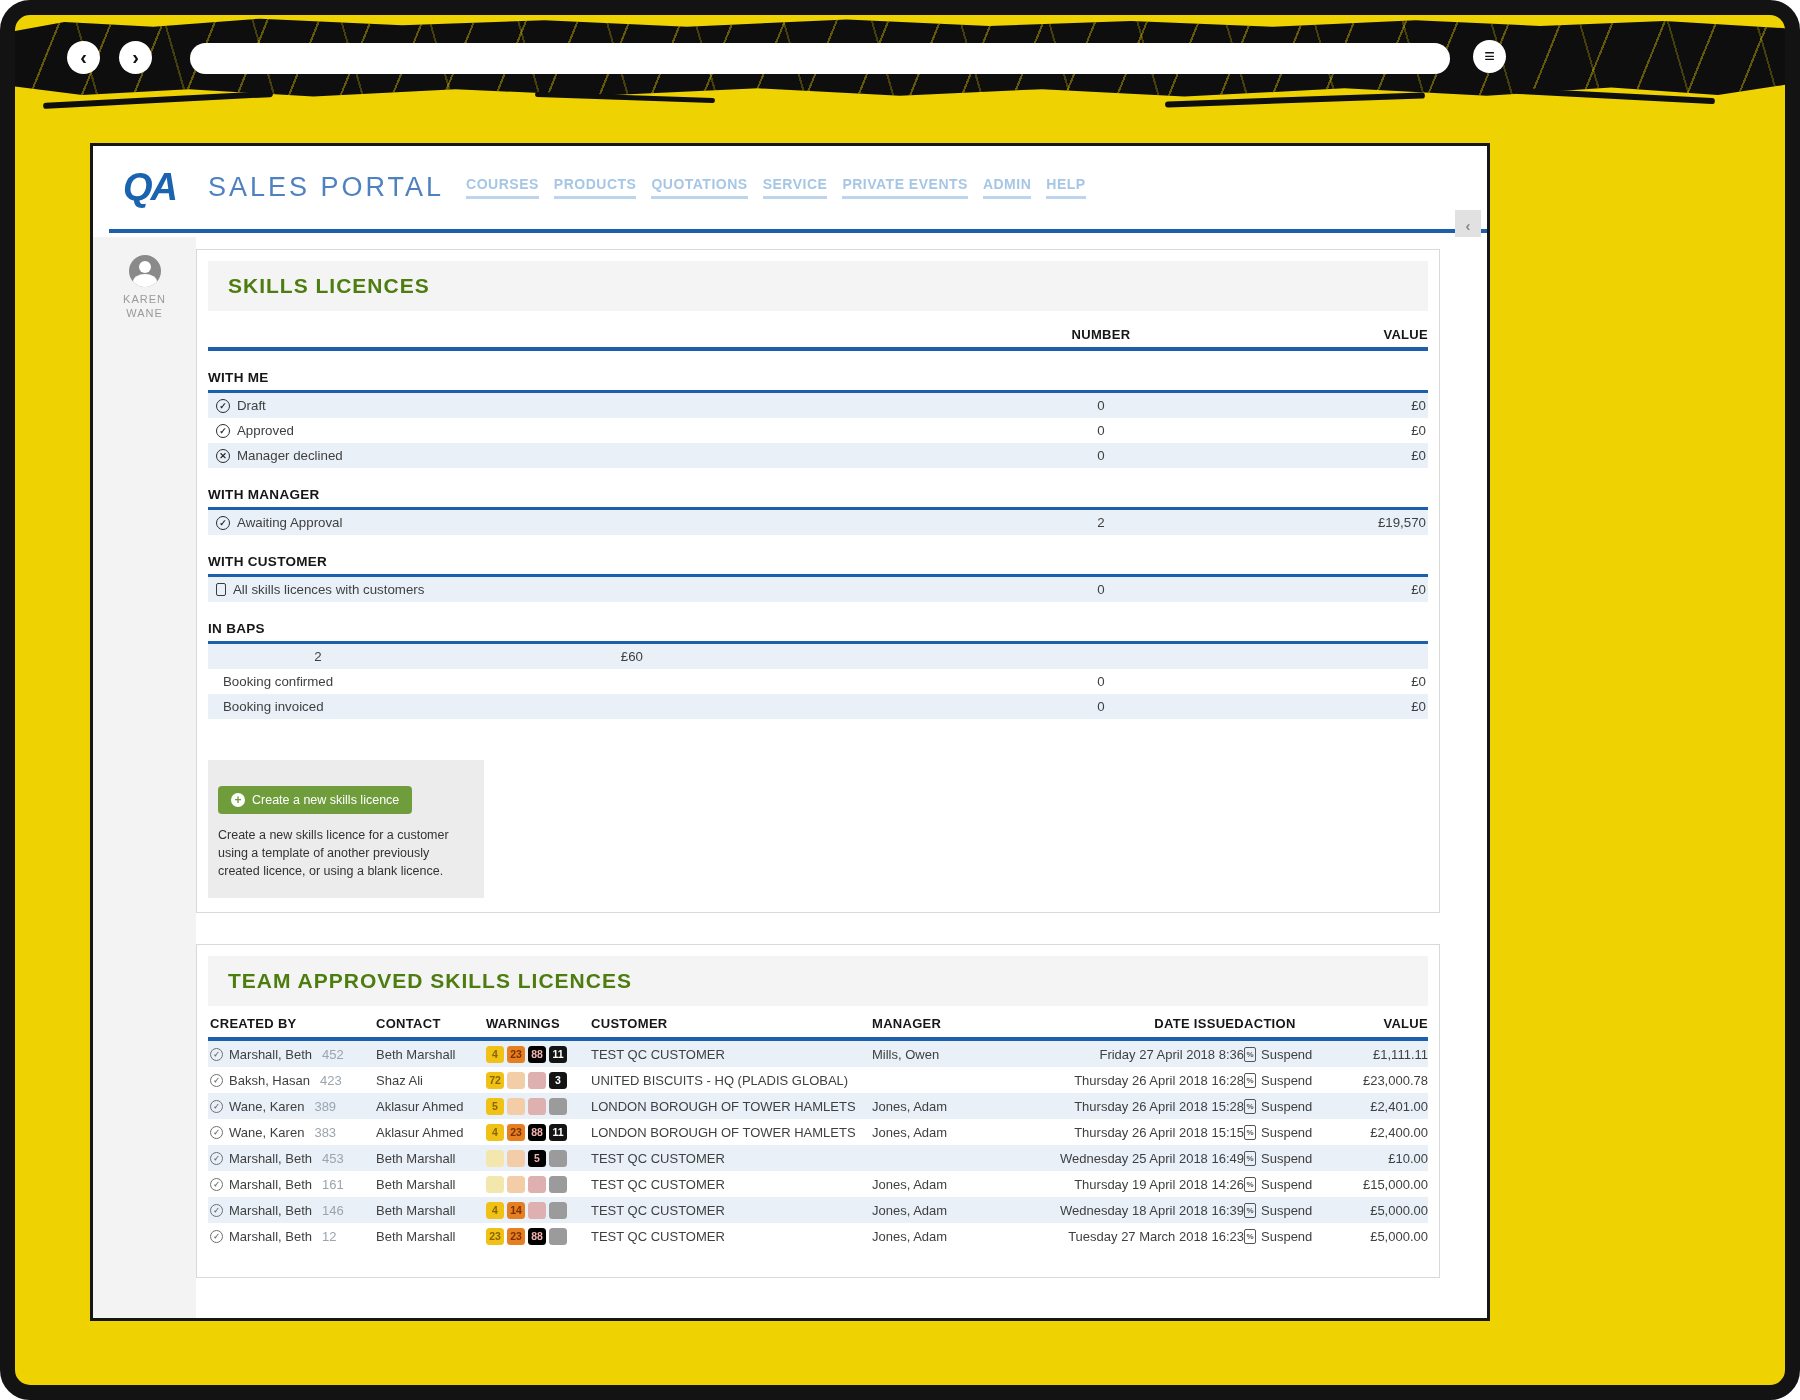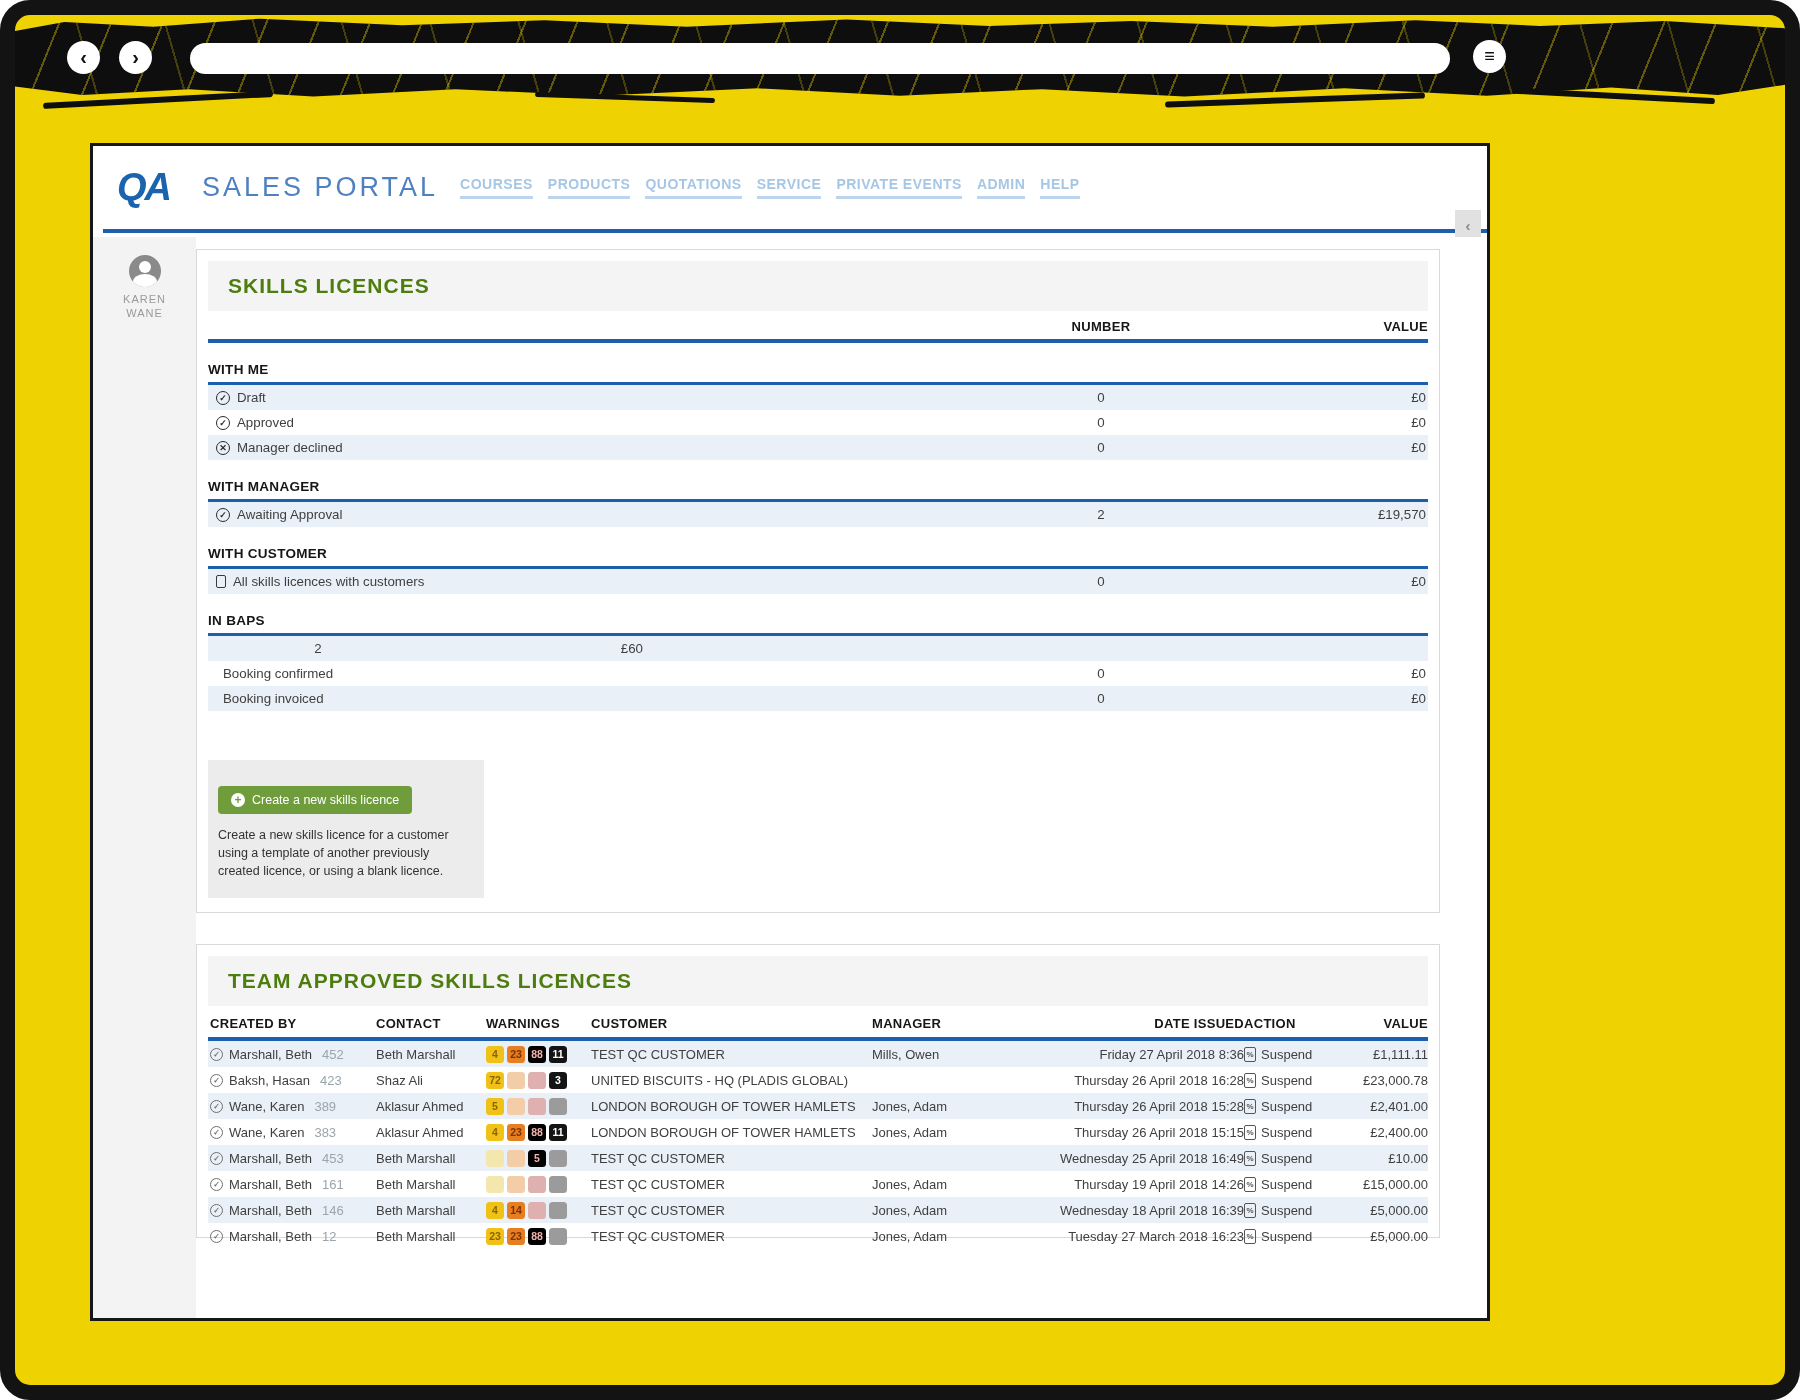--- a/index.html
+++ b/index.html
@@ -22,46 +22,46 @@
   .nav-circle { position:absolute; width:33px; height:33px; border-radius:50%; background:#ffffff; color:#111;
     display:flex; align-items:center; justify-content:center; font-size:20px; font-weight:700; z-index:5; cursor:pointer; }
   .btn-back { left:52px; top:26px; }
   .btn-fwd  { left:104px; top:26px; }
   .btn-menu { left:1458px; top:25px; font-size:18px; }
   .addressbar { position:absolute; left:175px; top:28px; width:1260px; height:31px; background:#ffffff; border-radius:16px; z-index:5; }
 
   
   .window { position:absolute; left:75px; top:128px; width:1400px; height:1178px; background:#ffffff; border:3px solid #161616; }
 
-  .app-header { position:absolute; left:10px; right:0; top:0; height:87px; border-bottom:4px solid #1b5fad; display:flex; align-items:center; background:#fff; }
+  .app-header { position:absolute; left:16px; right:0; top:0; height:87px; border-bottom:4px solid #1b5fad; display:flex; align-items:center; background:#fff; }
   .logo { margin-left:14px; font-size:38px; font-weight:900; color:#1a63af; letter-spacing:-2px; font-style:italic; }
   .app-title { margin-left:32px; font-size:27px; font-weight:300; color:#4f81c0; letter-spacing:3px; }
   .nav { display:flex; margin-left:22px; gap:15px; }
   .nav-item { font-size:14px; font-weight:700; color:#a6c6e6; letter-spacing:.5px; border-bottom:3px solid #bcd4ec; padding-bottom:4px; cursor:pointer; }
 
   .sidebar { position:absolute; left:0; top:91px; bottom:0; width:103px; background:#f3f3f3; text-align:center; }
   .avatar { width:32px; height:32px; border-radius:50%; background:#8a8a8a; margin:18px auto 6px auto; position:relative; overflow:hidden; cursor:pointer; }
   .avatar::before { content:""; position:absolute; left:10px; top:6px; width:12px; height:12px; border-radius:50%; background:#fff; }
   .avatar::after { content:""; position:absolute; left:4px; top:19px; width:24px; height:16px; border-radius:50%; background:#fff; }
   .username { font-size:11px; color:#9a9a9a; letter-spacing:1px; line-height:1.25; }
 
   .rail { position:absolute; right:6px; top:64px; width:26px; height:505px; background:#efefef; }
   .rail-collapse { width:26px; height:30px; background:#e1e1e1; color:#8a8a8a; display:flex; align-items:center; justify-content:center; font-size:15px; font-weight:700; cursor:pointer; }
   .rail-label { writing-mode:vertical-rl; margin:14px auto 0 auto; font-size:12px; font-weight:700; color:#bdbdbd; letter-spacing:2px; white-space:nowrap; }
 
   .main { position:absolute; left:103px; top:91px; right:0; bottom:0; background:#fff; }
 
   .panel { position:absolute; left:0; width:1244px; background:#fff; border:1px solid #d9d9d9; padding:11px; }
   .panel-1 { top:12px; height:664px; }
-  .panel-2 { top:707px; height:294px; }
+  .panel-2 { top:707px; height:334px; }
   .panel-strip { height:50px; background:#f4f4f4; display:flex; align-items:center; padding-left:20px; }
   .panel-title { font-size:21px; font-weight:800; color:#4d7c0f; letter-spacing:1px; }
 
   
-  .sk-colheads { display:flex; margin-top:8px; border-bottom:4px solid #1b5fad; padding-bottom:5px; }
+  .sk-colheads { display:flex; margin-top:16px; border-bottom:4px solid #1b5fad; padding-bottom:5px; }
   .sk-label-h { width:783px; }
   .sk-num-h { width:220px; text-align:center; }
   .sk-val-h { width:217px; text-align:right; }
   .thead { font-size:13px; font-weight:800; color:#161616; letter-spacing:.3px; }
 
   .sk-section-title { margin-top:19px; font-size:13.5px; font-weight:800; color:#161616; letter-spacing:.3px; padding-bottom:5px; border-bottom:3px solid #1b5fad; }
   .sk-row { display:flex; align-items:center; height:25px; font-size:13.3px; color:#3f3f3f; cursor:pointer; }
   .sk-row.alt { background:#e9f0f8; }
   .sk-row-label { width:783px; display:flex; align-items:center; gap:7px; padding-left:8px; }
   .sk-row-num { width:220px; text-align:center; }

